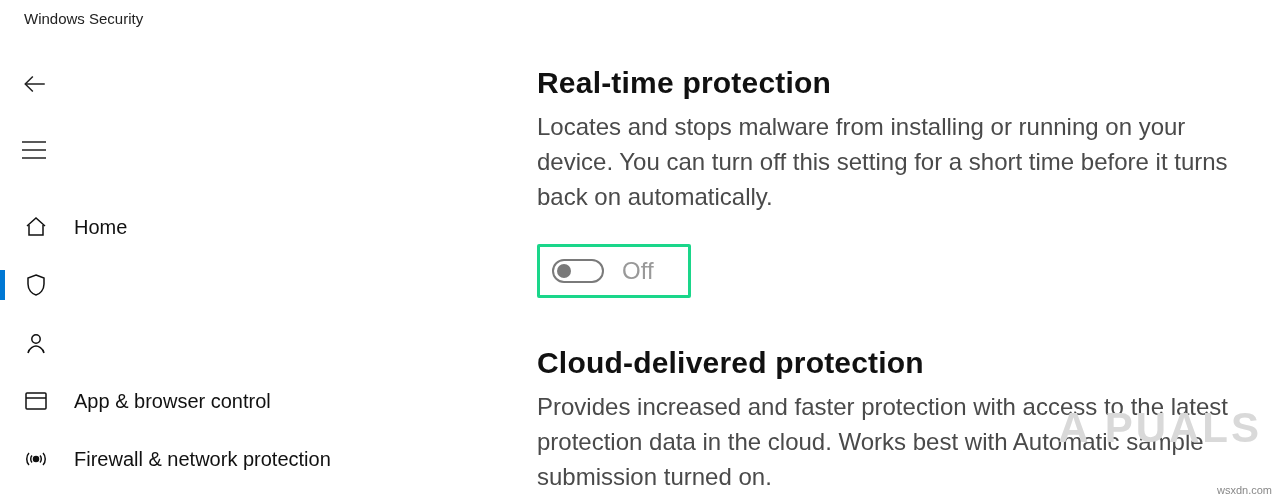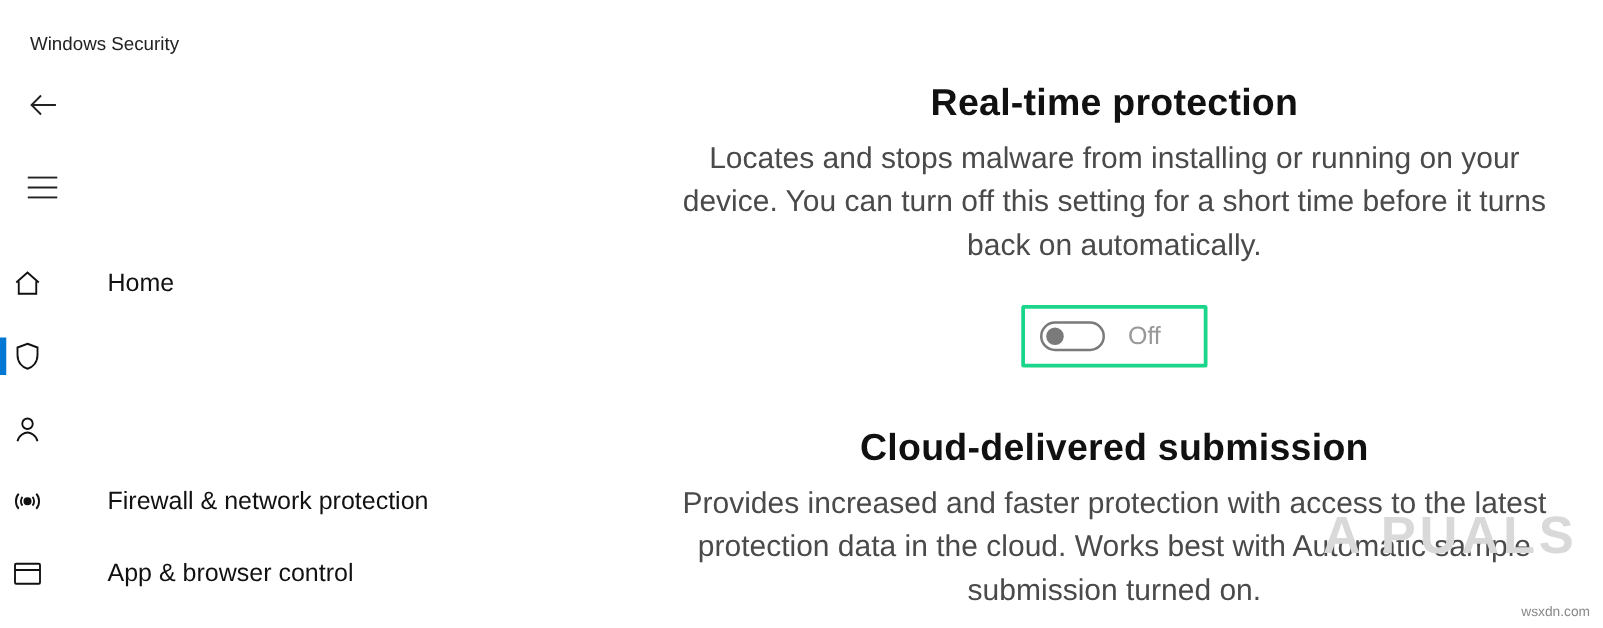--- a/index.html
+++ b/index.html
@@ -7,21 +7,21 @@
       font-family: "Segoe UI", -apple-system, Arial, sans-serif;
       background: #fff;
       color: #1a1a1a;
       width: 1282px;
       height: 502px;
       overflow: hidden;
       position: relative;
     }
     .titlebar {
       height: 38px;
-      padding: 27px 0 0 24px;
+      padding: 10px 0 0 24px;
       font-size: 15px;
       color: #222;
     }
     .container { display: flex; height: calc(100% - 38px); }
     .sidebar {
       width: 475px;
       padding-top: 22px;
     }
     .icon-btn {
       width: 48px;
@@ -32,24 +32,23 @@
       padding-left: 22px;
       margin-bottom: 6px;
       cursor: pointer;
     }
     .hamburger { margin-top: 18px; margin-bottom: 24px; }
     .nav-list { margin-top: 10px; }
     .nav-item {
       display: flex;
       align-items: center;
       height: 58px;
-      padding-left: 8px;
+      padding-left: 22px;
       cursor: pointer;
       position: relative;
-      gap: 26px;
     }
     .nav-item.active::before {
       content: "";
       position: absolute;
       left: 0px;
       top: 14px;
       bottom: 14px;
       width: 5px;
       background: #0078d4;
     }
@@ -62,21 +61,20 @@
       margin-right: 24px;
       color: #000;
     }
     .nav-label {
       font-size: 20px;
       color: #111;
     }
     .main {
       flex: 1;
       padding: 28px 36px 0 62px;
-      text-align: center;
     }
     .section { margin-bottom: 48px; }
     .section-title {
       font-size: 30px;
       font-weight: 600;
       color: #111;
       margin-bottom: 10px;
       letter-spacing: 0.2px;
     }
     .section-desc {
@@ -105,21 +103,21 @@
       cursor: pointer;
       background: #fff;
     }
     .toggle-knob {
       width: 14px;
       height: 14px;
       background: #7a7a7a;
       border-radius: 50%;
     }
     .toggle-label {
-      font-size: 20px;
+      font-size: 24px;
       color: #999;
     }
     .watermark-a {
       position: absolute;
       right: 20px;
       bottom: 50px;
       font-size: 42px;
       font-weight: 700;
       color: #d9d9d9;
       letter-spacing: 3px;
@@ -186,59 +184,59 @@
         <span class="nav-icon">
           <svg width="24" height="24" viewBox="0 0 24 24" fill="none" stroke="#111" stroke-width="1.5">
             <circle cx="12" cy="8" r="4.2"></circle>
               <path d="M4 22c1-5 6-7 8-7s7 2 8 7"></path>
           </svg>
         </span>
       </div>
 
       <div class="nav-item">
         <span class="nav-icon">
+          <svg width="24" height="24" viewBox="0 0 24 24" fill="none" stroke="#111" stroke-width="1.5">
+            <rect x="2" y="4" width="20" height="16" rx="1"></rect>
+              <line x1="2" y1="9" x2="22" y2="9"></line>
+          </svg>
+        </span>
+        <span class="nav-label">App &amp; browser control</span>
+      </div>
+
+      <div class="nav-item">
+        <span class="nav-icon">
           <svg width="26" height="24" viewBox="0 0 26 24" fill="none" stroke="#111" stroke-width="1.5">
             <circle cx="13" cy="12" r="2.5" fill="#111"></circle>
             <path d="M6 6 C3 9 3 15 6 18"></path>
               <path d="M20 6 C23 9 23 15 20 18"></path>
             <path d="M9 8.5 C7.3 10.3 7.3 13.7 9 15.5"></path>
               <path d="M17 8.5 C18.7 10.3 18.7 13.7 17 15.5"></path>
           </svg>
         </span>
         <span class="nav-label">Firewall &amp; network protection</span>
-      </div>
-
-      <div class="nav-item">
-        <span class="nav-icon">
-          <svg width="24" height="24" viewBox="0 0 24 24" fill="none" stroke="#111" stroke-width="1.5">
-            <rect x="2" y="4" width="20" height="16" rx="1"></rect>
-              <line x1="2" y1="9" x2="22" y2="9"></line>
-          </svg>
-        </span>
-        <span class="nav-label">App &amp; browser control</span>
       </div>
 
     </div>
   </div>
 
   <div class="main">
 
     <div class="section">
       <div class="section-title">Real-time protection</div>
       <div class="section-desc">Locates and stops malware from installing or running on your device. You can turn off this setting for a short time before it turns back on automatically.</div>
       <div class="toggle-wrap">
         <div class="toggle">
           <div class="toggle-knob"></div>
         </div>
         <div class="toggle-label">Off</div>
       </div>
     </div>
 
     <div class="section">
-      <div class="section-title">Cloud-delivered submission</div>
+      <div class="section-title">Cloud-delivered protection</div>
       <div class="section-desc">Provides increased and faster protection with access to the latest protection data in the cloud. Works best with Automatic sample submission turned on.</div>
     </div>
 
   </div>
 </div>
 
 <div class="watermark-a">A PUALS</div>
 <div class="watermark-b">wsxdn.com</div>
 
 </body></html>

